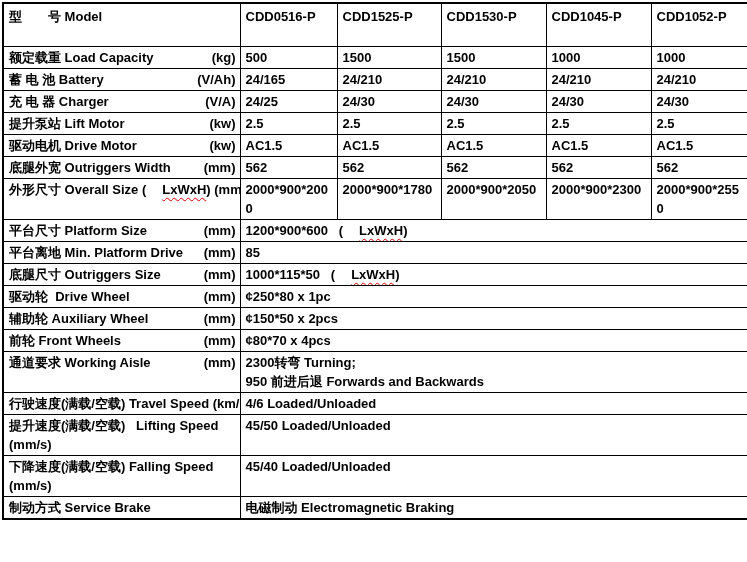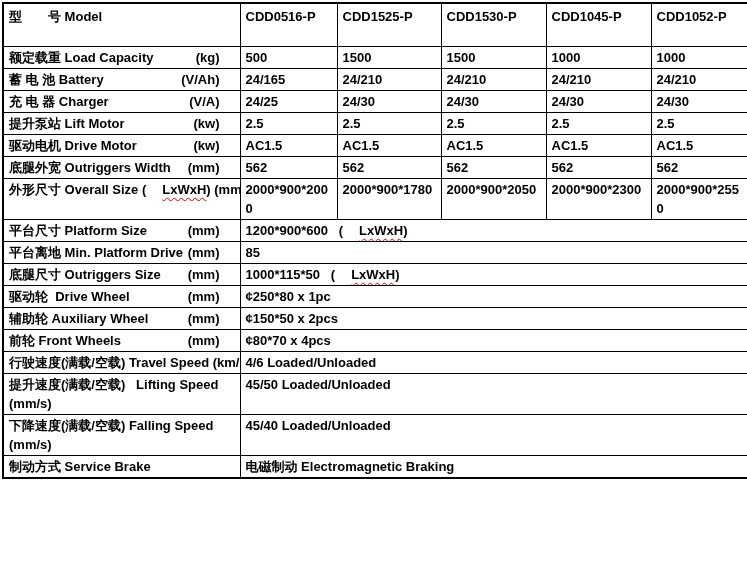--- a/index.html
+++ b/index.html
@@ -40,21 +40,20 @@
   }
   .lblflex {
     display: flex;
     justify-content: space-between;
     align-items: center;
   }
   .lbl-text {
     white-space: pre;
   }
   .lbl-unit {
-    margin-right: 16px;
     white-space: pre;
   }
   .lbl-unit-newline {
     white-space: pre;
   }
   .sq {
     text-decoration-line: underline;
     text-decoration-style: wavy;
     text-decoration-color: #d40000;
     text-decoration-thickness: 1px;
@@ -219,20 +218,30 @@
         <tr>
           <td>
             <div class="lblflex">
               <span class="lbl-text">前轮 Front Wheels</span>
               <span class="lbl-unit">(mm)</span>
             </div>
           </td>
           <td class="val" colspan="5">¢80*70 x 4pcs</td>
         </tr>
         <tr>
+          <td>
+            <div class="lblflex">
+              <span class="lbl-text">通道要求 Working Aisle</span>
+              <span class="lbl-unit">(mm)</span>
+            </div>
+          </td>
+          <td class="val" colspan="5">2300转弯 Turning;
+950 前进后退 Forwards and Backwards</td>
+        </tr>
+        <tr>
           <td><span class="lbl-text">行驶速度(满载/空载) Travel Speed (km/h)</span></td>
           <td class="val" colspan="5">4/6 Loaded/Unloaded</td>
         </tr>
         <tr>
           <td>
             <div class="lbl-text">提升速度(满载/空载)   Lifting Speed</div>
             <div class="lbl-unit-newline">(mm/s)</div>
           </td>
           <td class="val" colspan="5">45/50 Loaded/Unloaded</td>
         </tr>

